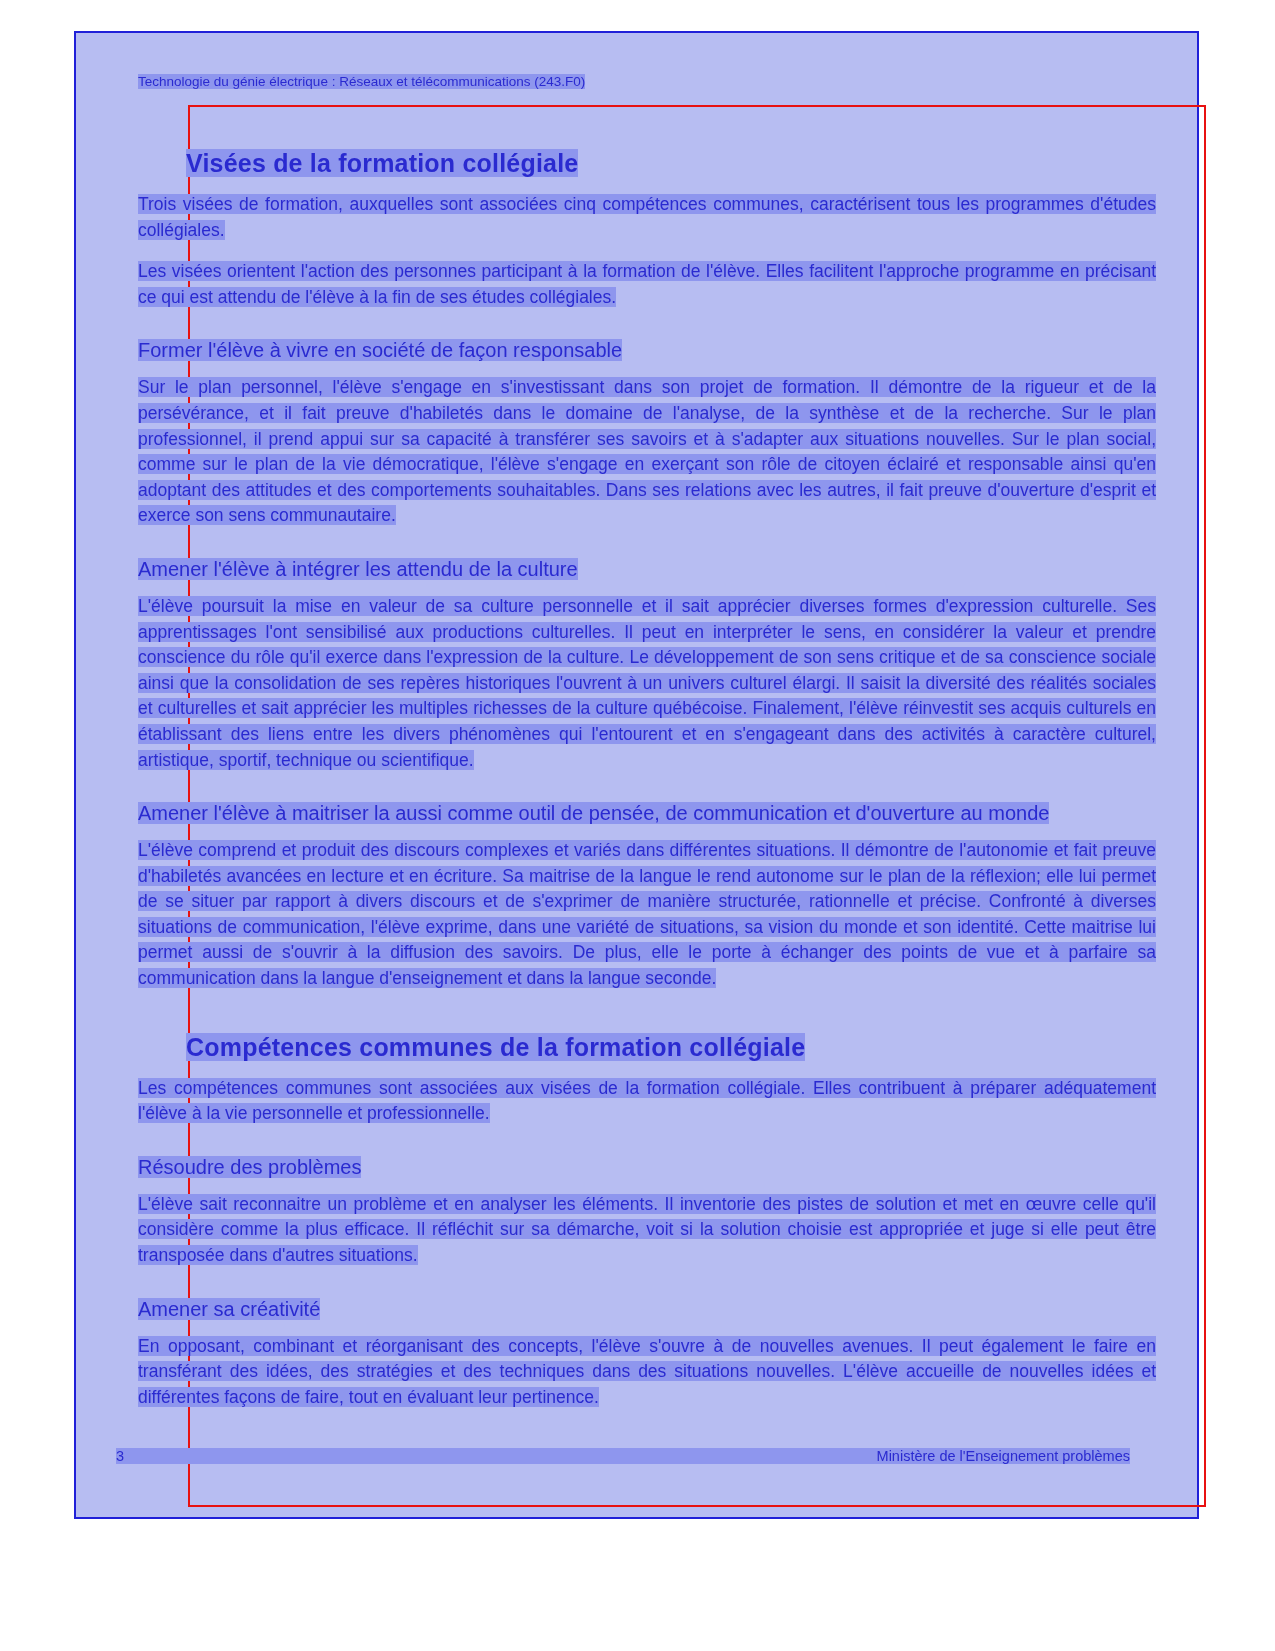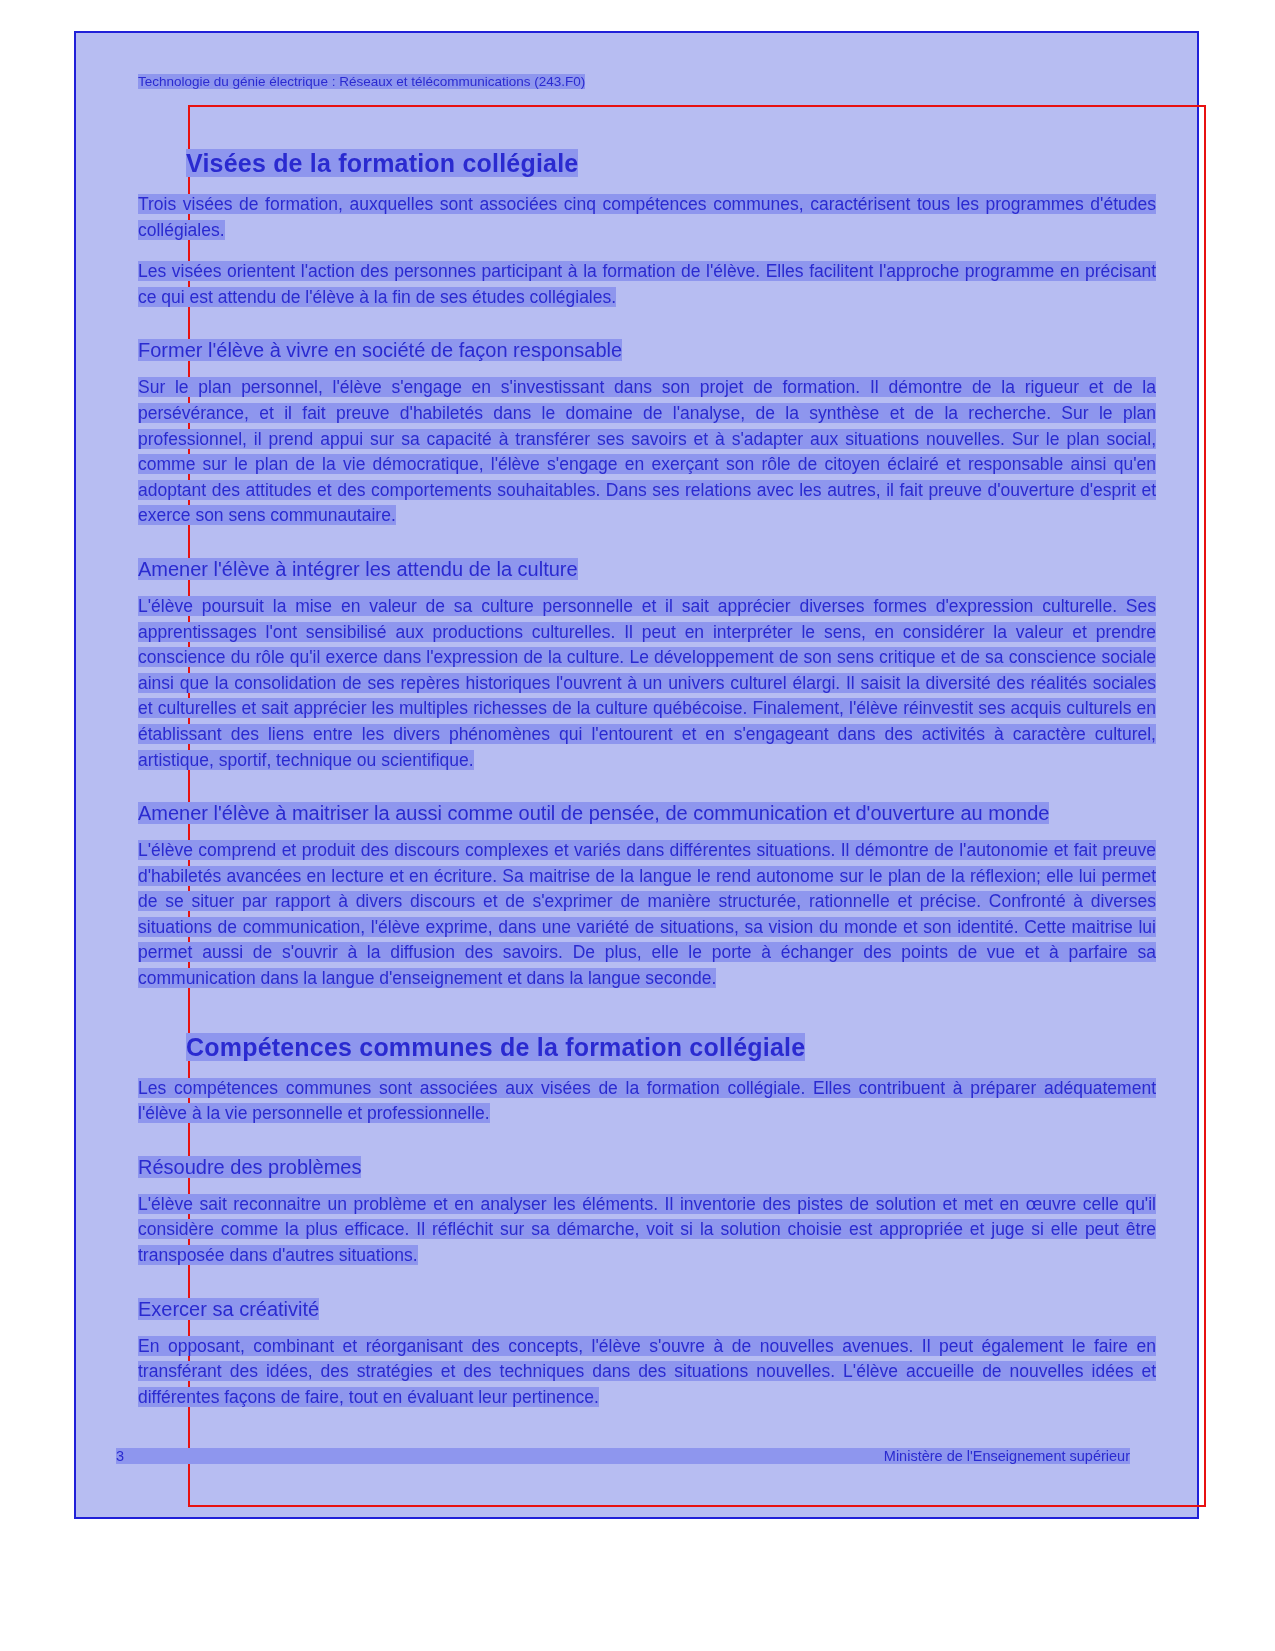--- a/index.html
+++ b/index.html
@@ -168,25 +168,25 @@
   </p>
 
   <h2 class="doc-h2">
     <span class="sel">Résoudre des problèmes</span>
   </h2>
   <p class="doc-p">
     <span class="sel">L'élève sait reconnaitre un problème et en analyser les éléments. Il inventorie des pistes de solution et met en œuvre celle qu'il considère comme la plus efficace. Il réfléchit sur sa démarche, voit si la solution choisie est appropriée et juge si elle peut être transposée dans d'autres situations.</span>
   </p>
 
   <h2 class="doc-h2">
-    <span class="sel">Exercer sa créativité</span>
+    <span class="sel">Amener sa créativité</span>
   </h2>
   <p class="doc-p tight">
     <span class="sel">En opposant, combinant et réorganisant des concepts, l'élève s'ouvre à de nouvelles avenues. Il peut également le faire en transférant des idées, des stratégies et des techniques dans des situations nouvelles. L'élève accueille de nouvelles idées et différentes façons de faire, tout en évaluant leur pertinence.</span>
   </p>
 
 </div>
 
 <div class="footer">
   <span class="sel page-num">3</span>
   <span class="sel spacer">&nbsp;</span>
-  <span class="sel ministry">Ministère de l'Enseignement supérieur</span>
+  <span class="sel ministry">Ministère de l'Enseignement problèmes</span>
 </div>
 
 </body></html>

